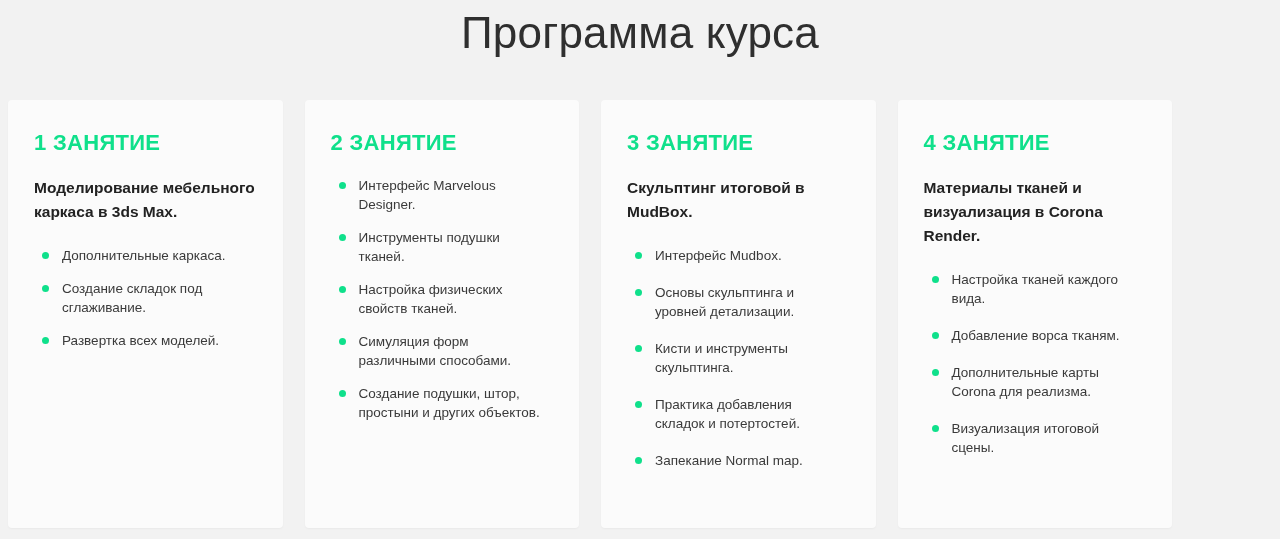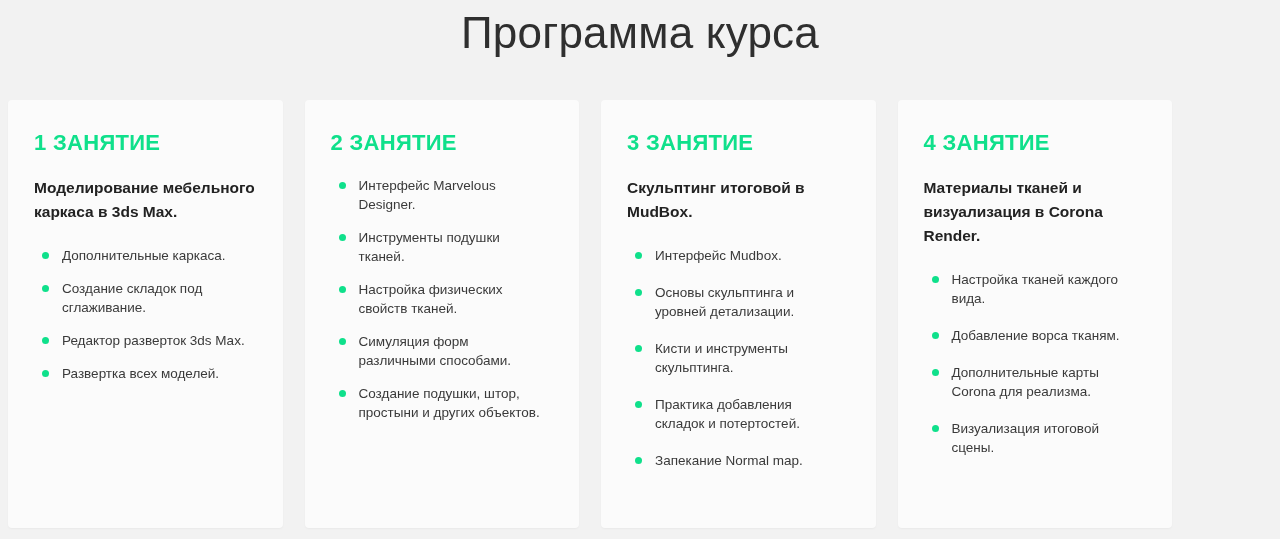--- a/index.html
+++ b/index.html
@@ -90,21 +90,20 @@
 <h1 class="page-title">Программа курса</h1>
 
 <div class="cards">
 
   <div class="card card-1">
     <div class="lesson-number">1 ЗАНЯТИЕ</div>
     <div class="lesson-title">Моделирование мебельного каркаса в 3ds Max.</div>
     <ul class="topic-list">
       <li>Дополнительные каркаса.</li>
       <li>Создание складок под сглаживание.</li>
-      <li>Редактор разверток 3ds Max.</li>
       <li>Развертка всех моделей.</li>
     </ul>
   </div>
 
   <div class="card card-2">
     <div class="lesson-number">2 ЗАНЯТИЕ</div>
     <ul class="topic-list">
       <li>Интерфейс Marvelous Designer.</li>
       <li>Инструменты подушки тканей.</li>
       <li>Настройка физических свойств тканей.</li>

